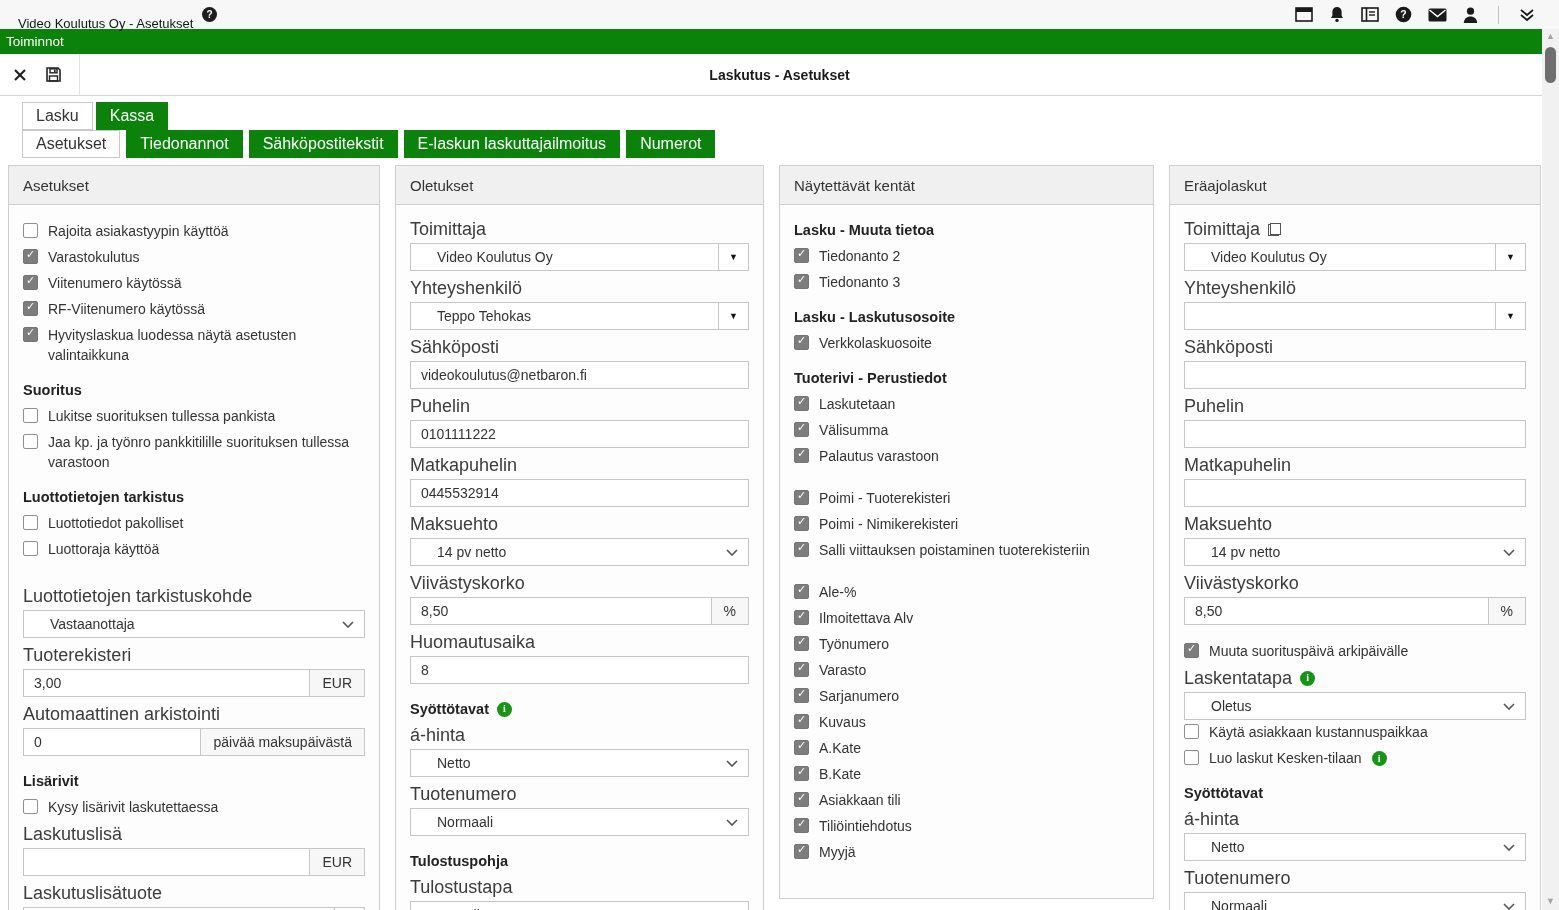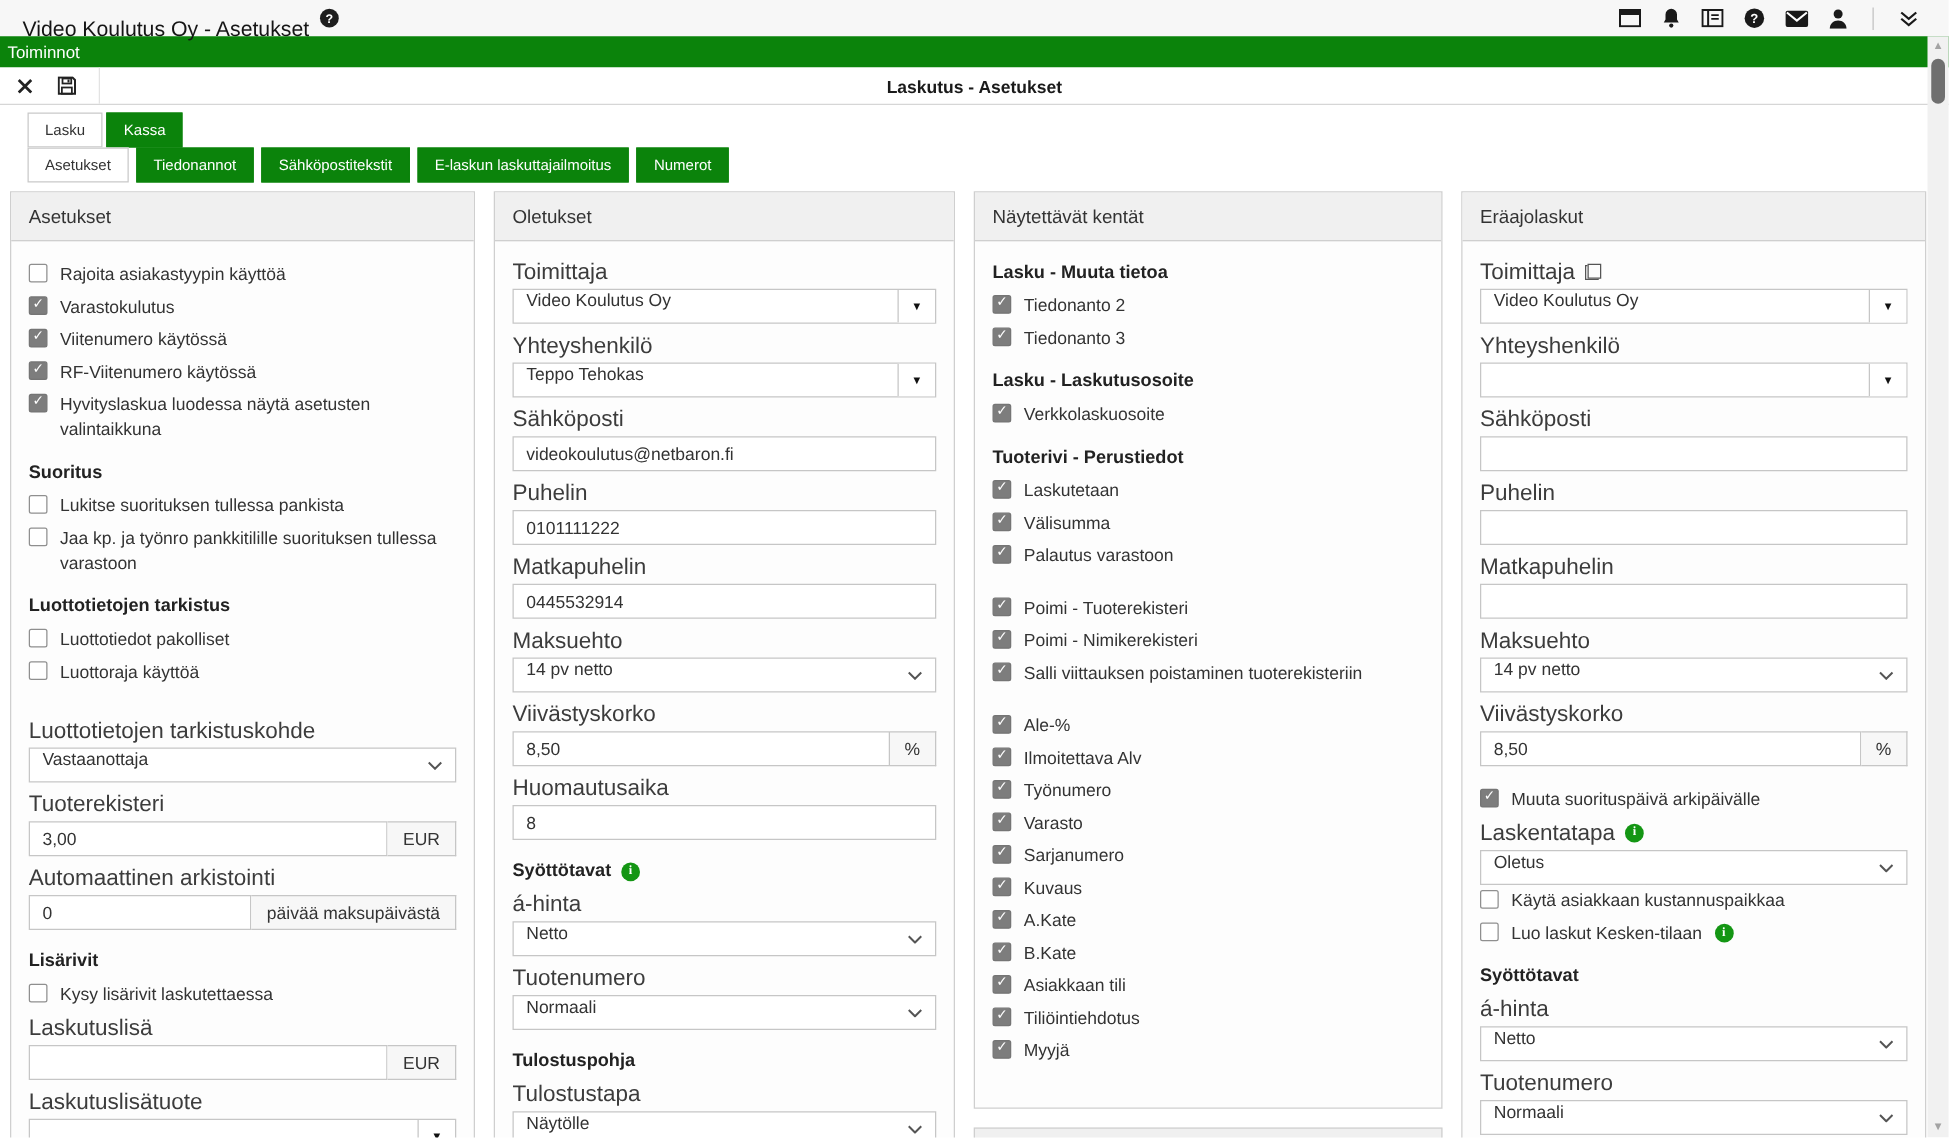--- a/index.html
+++ b/index.html
@@ -7,40 +7,40 @@
     --border:#cfcfcf;
     --input-border:#c6c6c6;
     --text:#333;
   }
   *{box-sizing:border-box;margin:0;padding:0;}
   html,body{width:1559px;height:910px;overflow:hidden;}
   body{font-family:"Liberation Sans","DejaVu Sans",sans-serif;background:#fff;color:var(--text);position:relative;}
 
   
   .titlebar{height:29px;background:#f7f7f7;display:flex;align-items:center;padding:0 24px 0 18px;}
-  .app-title{font-size:17px;color:#151515;white-space:nowrap;margin-top:18px;}
+  .app-title{font-size:13px;color:#151515;white-space:nowrap;margin-top:18px;}
   .title-badge{margin-left:8px;display:inline-flex;}
   .tb-icons{margin-left:auto;display:flex;align-items:center;gap:16px;}
   .tb-icons svg{display:block;}
   .tb-divider{width:1px;height:18px;background:#c2c2c2;margin:0 4px;}
 
   
   .menubar{height:25px;background:var(--green);display:flex;align-items:center;padding-left:6px;}
   .menubar-item{color:#fff;font-size:13.5px;}
 
   
-  .toolbar{height:30px;background:#fff;border-bottom:1px solid #d6d6d6;display:flex;align-items:center;position:relative;}
+  .toolbar{height:42px;background:#fff;border-bottom:1px solid #d6d6d6;display:flex;align-items:center;position:relative;}
   .tool-group{display:flex;align-items:center;gap:20px;padding:0 18px 0 14px;height:100%;border-right:1px solid #e3e3e3;}
   .tool-btn{display:flex;align-items:center;justify-content:center;cursor:pointer;background:none;border:none;}
   .toolbar-title{position:absolute;left:50%;transform:translateX(-50%);font-weight:700;font-size:14px;color:#1a1a1a;}
 
   
   .tabs{display:flex;margin-left:22px;}
   .tabs-primary{margin-top:6px;}
-  .tab{height:28px;display:flex;align-items:center;padding:0 13px;font-size:12px;border:1px solid #c9c9c9;background:#fff;color:#333;margin-right:3px;cursor:pointer;white-space:nowrap;}
+  .tab{height:28px;display:flex;align-items:center;padding:0 13px;font-size:16px;border:1px solid #c9c9c9;background:#fff;color:#333;margin-right:3px;cursor:pointer;white-space:nowrap;}
   .tabs-primary .tab.active{background:var(--green);border-color:var(--green);color:#fff;}
   .tabs-secondary .tab{background:var(--green);border-color:var(--green);color:#fff;margin-right:6px;}
   .tabs-secondary .tab.active{background:#fff;border-color:#c9c9c9;color:#333;}
 
   
   .columns{display:flex;gap:15px;padding-left:8px;margin-top:7px;align-items:flex-start;}
   .panel{border:1px solid var(--border);background:#fdfdfd;}
   .panel--tall{height:900px;}
   .panel-header{height:39px;background:#f0f0f0;border-bottom:1px solid var(--border);display:flex;align-items:center;padding:0 14px;font-size:15px;color:#333;}
   .panel-body{padding:13px 14px 20px;}
@@ -54,21 +54,21 @@
   .p-label{font-size:18px;color:#3c3c3c;margin:9px 0 6px;display:flex;align-items:center;gap:8px;line-height:16px;}
   .panel-body > :first-child{margin-top:3px;}
 
   .check-row{display:flex;align-items:flex-start;gap:10px;margin:2px 0 6px;font-size:14px;color:#333;cursor:pointer;}
   .cb{width:15px;height:15px;border:1px solid #8f8f8f;background:#fff;border-radius:2px;flex:0 0 auto;margin-top:2px;position:relative;}
   .cb.checked{background:#7d7d7d;border-color:#757575;}
   .cb.checked::after{content:"✓";position:absolute;left:2px;top:-2px;color:#fff;font-size:11px;font-weight:700;}
   .cb-label{line-height:20px;}
   .check-row .info-icon{margin-top:3px;}
 
-  .field{height:28px;border:1px solid var(--input-border);background:#fff;display:flex;font-size:14px;color:#333;padding-left:10px;cursor:pointer;}
+  .field{height:28px;border:1px solid var(--input-border);background:#fff;display:flex;align-items:center;font-size:14px;color:#333;padding-left:26px;cursor:pointer;}
   .field-value{white-space:nowrap;overflow:hidden;}
   .sel-chev{margin-left:auto;padding-right:10px;display:flex;align-items:center;}
   .combo-btn{margin-left:auto;width:30px;height:26px;border:none;border-left:1px solid var(--input-border);background:#fff;display:flex;align-items:center;justify-content:center;cursor:pointer;flex:0 0 auto;}
   .combo-btn .tri{font-size:9px;color:#111;line-height:1;}
 
   .input-group{display:flex;height:28px;}
   .text-input{flex:1;min-width:0;height:28px;border:1px solid var(--input-border);background:#fff;padding:0 10px;font-size:14px;color:#333;font-family:inherit;outline:none;}
   .addon{height:28px;border:1px solid var(--input-border);border-left:none;background:#f7f7f7;display:flex;align-items:center;padding:0 12px;font-size:14px;color:#333;white-space:nowrap;flex:0 0 auto;}
 
   .info-icon{width:15px;height:15px;border-radius:50%;background:#149614;color:#fff;display:inline-flex;align-items:center;justify-content:center;flex:0 0 auto;cursor:pointer;}

